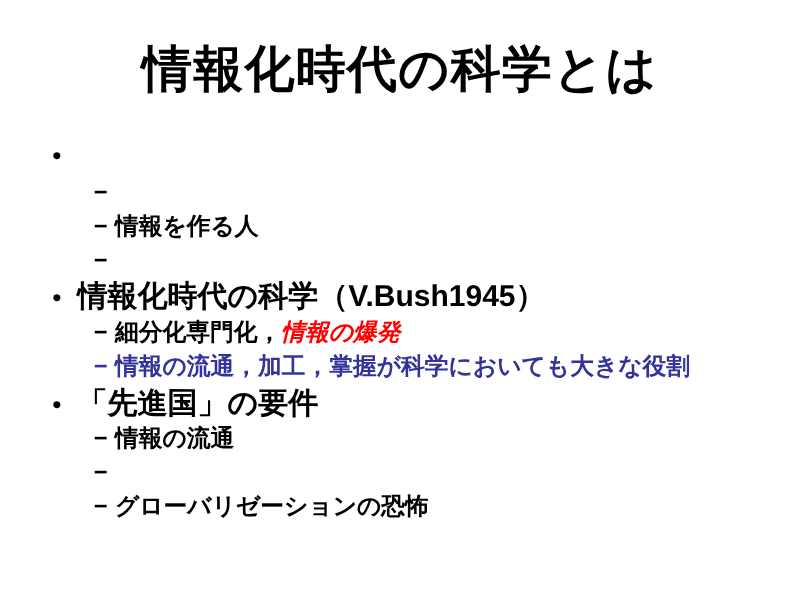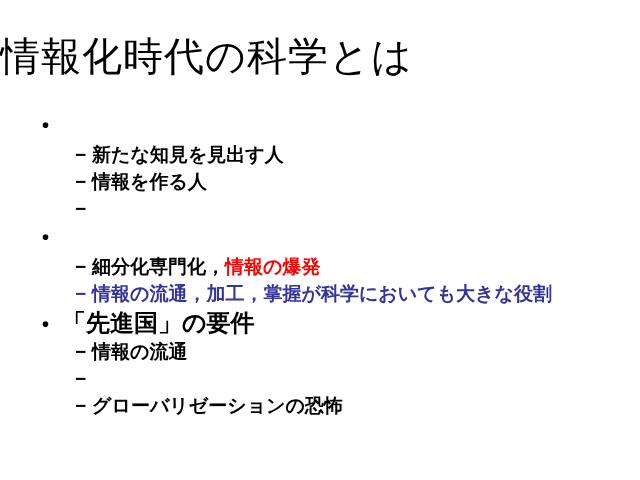--- a/index.html
+++ b/index.html
@@ -15,23 +15,24 @@
     color: #000000;
   }
   .slide {
     position: relative;
     width: 640px;
     height: 480px;
   }
   .slide-title {
     margin: 0;
     padding-top: 33px;
+    text-align: center;
     font-size: 40px;
     line-height: 46px;
-    font-weight: normal;
+    font-weight: bold;
     letter-spacing: 1px;
   }
   .content {
     margin-top: 31px;
   }
   .l1-row {
     display: flex;
     align-items: baseline;
     font-size: 24px;
     font-weight: bold;
@@ -56,51 +57,52 @@
     white-space: nowrap;
   }
   .l2-marker {
     display: inline-block;
     margin-left: 75px;
     width: 17px;
     flex: 0 0 auto;
   }
   .red-text {
     color: #FF0000;
+    font-style: italic;
   }
   .blue-text {
     color: #333399;
   }
 </style>
 </head>
 <body>
 
 <div class="slide">
 
   <h1 class="slide-title">情報化時代の科学とは</h1>
 
   <div class="content">
 
     <div class="l1-row">
       <span class="l1-marker">•</span>
     </div>
     <div class="l2-row">
       <span class="l2-marker">−</span>
-      <span>新たな知見を見出す人</span>
     </div>
     <div class="l2-row">
       <span class="l2-marker">−</span>
       <span>情報を作る人</span>
     </div>
     <div class="l2-row">
       <span class="l2-marker">−</span>
     </div>
 
     <div class="l1-row">
       <span class="l1-marker">•</span>
+      <span>情報化時代の科学（V.Bush1945）</span>
     </div>
     <div class="l2-row">
       <span class="l2-marker">−</span>
       <span><span>細分化専門化，</span><span class="red-text">情報の爆発</span></span>
     </div>
     <div class="l2-row blue-text">
       <span class="l2-marker">−</span>
       <span>情報の流通，加工，掌握が科学においても大きな役割</span>
     </div>
 

